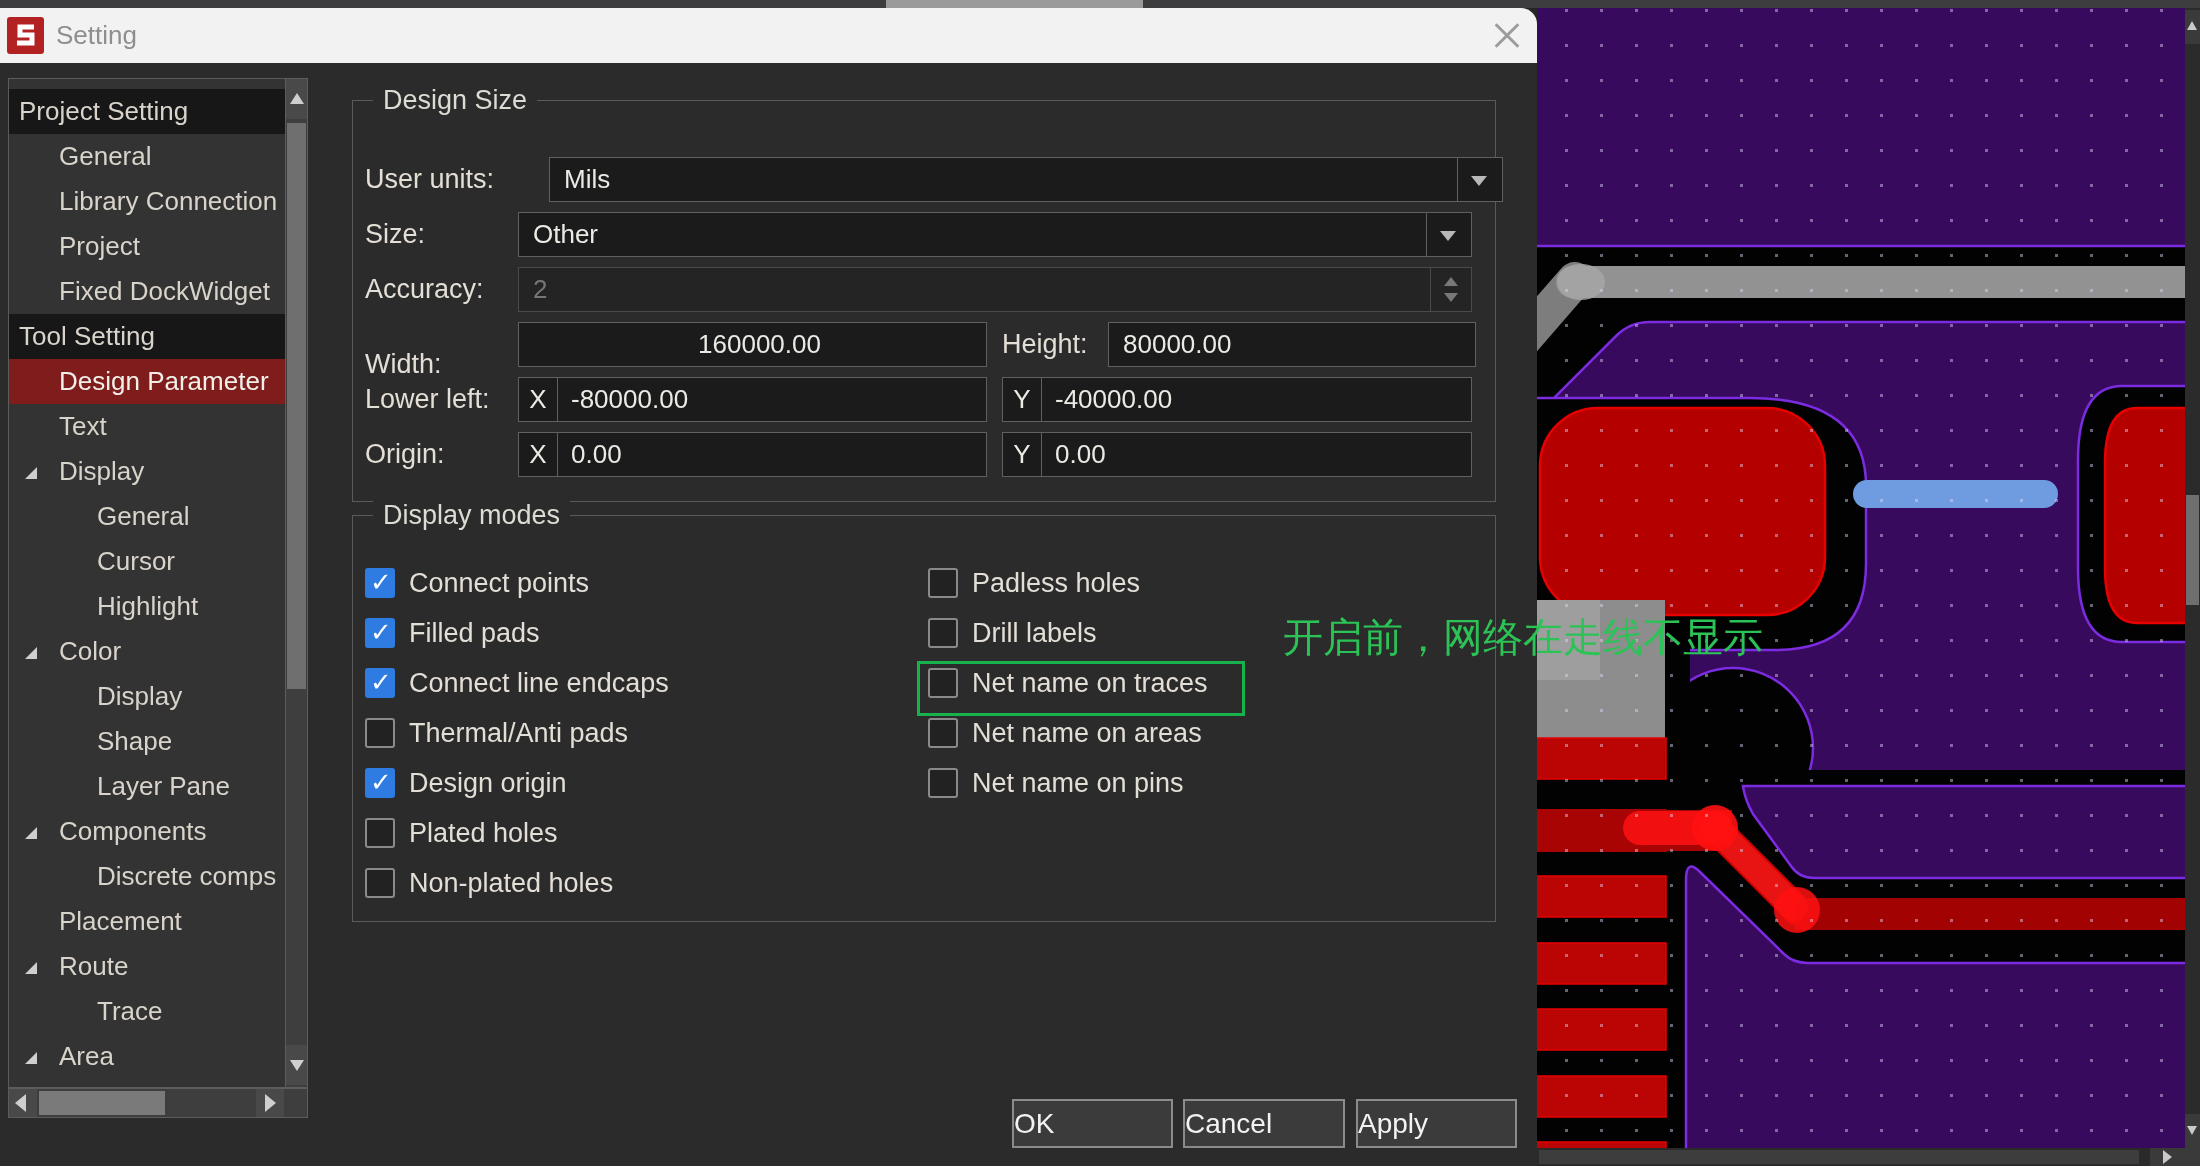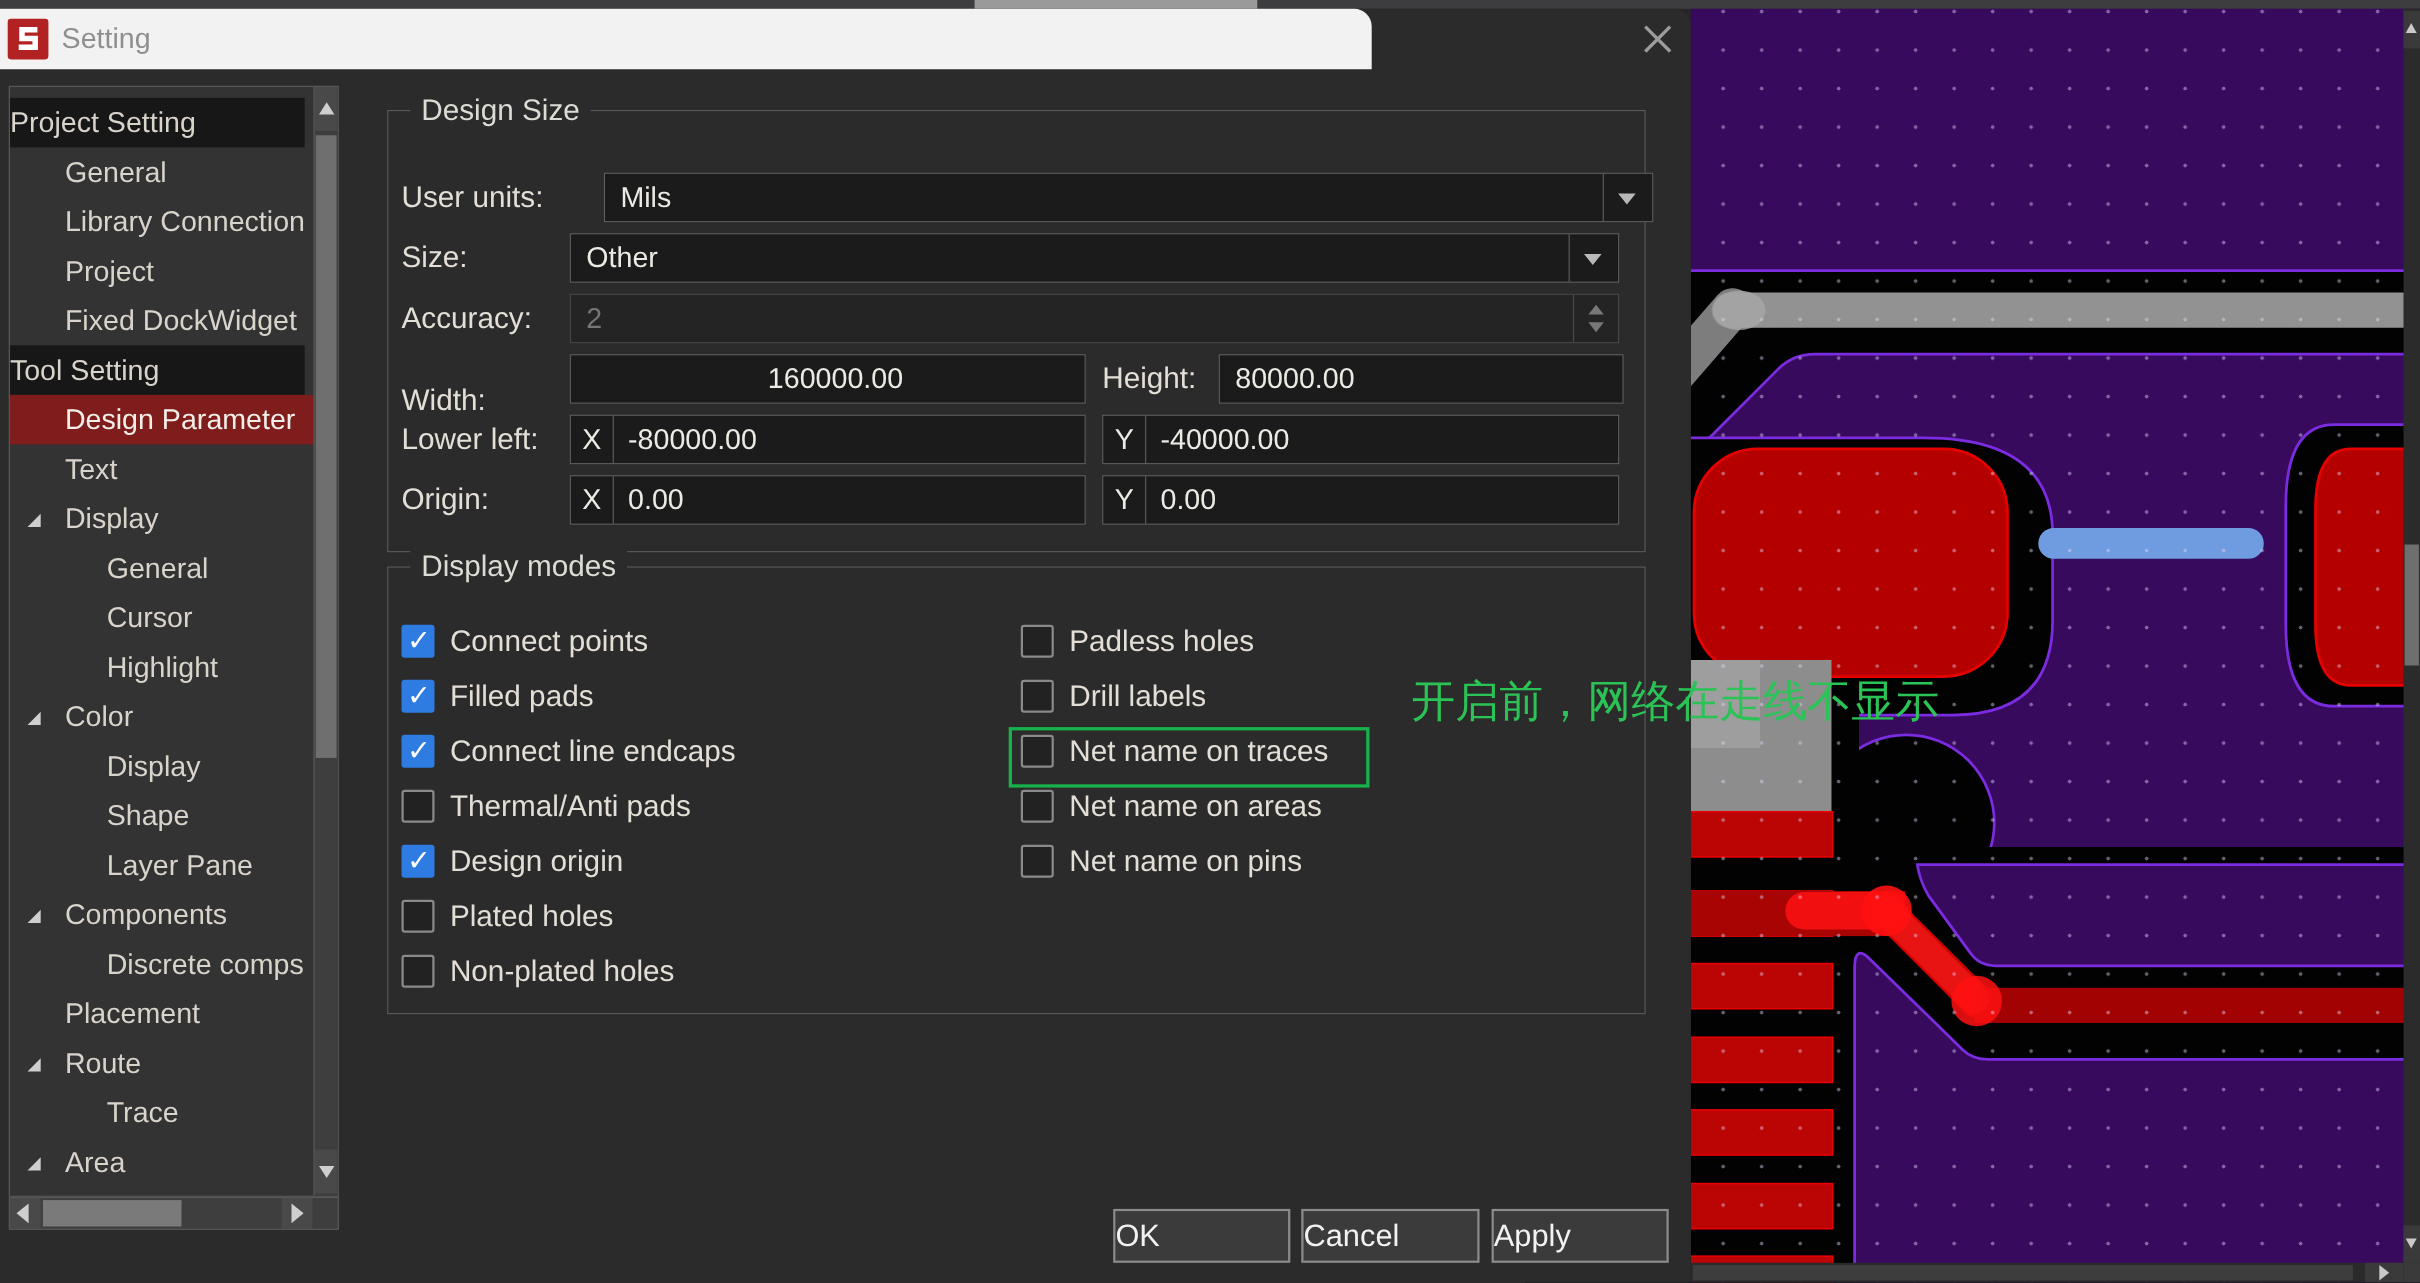--- a/index.html
+++ b/index.html
@@ -6,31 +6,31 @@
   #screen{position:relative;width:2200px;height:1166px;overflow:hidden;
           font-family:"Liberation Sans","DejaVu Sans",sans-serif;background:#262628;}
   .abs{position:absolute;}
 
   
   #topstrip{left:0;top:0;width:2200px;height:8px;background:#3d3d40;}
   #topstrip-thumb{left:886px;top:0;width:257px;height:8px;background:#9a9a9a;}
 
   
   #dialog{left:0;top:8px;width:1537px;height:1158px;background:#2b2b2b;border-top-right-radius:16px;}
-  #titlebar{left:0;top:0;width:1247px;height:55px;background:#f2f2f2;border-top-right-radius:16px;}
+  #titlebar{left:0;top:0;width:1537px;height:55px;background:#f2f2f2;border-top-right-radius:16px;}
   #app-logo{left:7px;top:9px;width:37px;height:37px;background:#b22222;border-radius:3px;}
   #win-title{left:56px;top:12px;font-size:26px;color:#8f8f8f;}
   #close-x{left:1486px;top:10px;width:42px;height:36px;cursor:pointer;}
   #close-x .b{position:absolute;left:5px;top:16px;width:32px;height:3px;background:#9c9c9c;}
   #close-x .b1{transform:rotate(45deg);}  #close-x .b2{transform:rotate(-45deg);}
 
   
   #tree{left:8px;top:70px;width:300px;height:1010px;background:#333333;border:1px solid #5c5c5c;box-sizing:border-box;overflow:hidden;}
   .trow{position:absolute;left:0;width:278px;height:45px;line-height:45px;color:#d9d4cb;font-size:26px;white-space:nowrap;overflow:hidden;}
-  .trow.header{background:#171717;width:268px;}
+  .trow.header{background:#171717;padding-left:10px;width:268px;}
   .trow.sel{background:#7f1d1d;color:#f2efe9;}
   .trow .lbl1{padding-left:50px;}
   .trow .lbl2{padding-left:88px;}
   .tri{position:absolute;left:16px;top:18px;width:0;height:0;border-bottom:12px solid #cfcfcf;border-left:12px solid transparent;}
   
   #tree-vsb{position:absolute;right:0;top:0;width:21px;height:1008px;background:#3e3e3e;border-left:1px solid #5c5c5c;}
   .sbtn{position:absolute;width:21px;height:40px;background:#494949;}
   .sbtn .t{position:absolute;left:4px;width:0;height:0;}
   #tree-vsb-up .t{top:14px;border-left:7px solid transparent;border-right:7px solid transparent;border-bottom:11px solid #cfcfcf;}
   #tree-vsb-dn .t{top:15px;border-left:7px solid transparent;border-right:7px solid transparent;border-top:11px solid #cfcfcf;}

